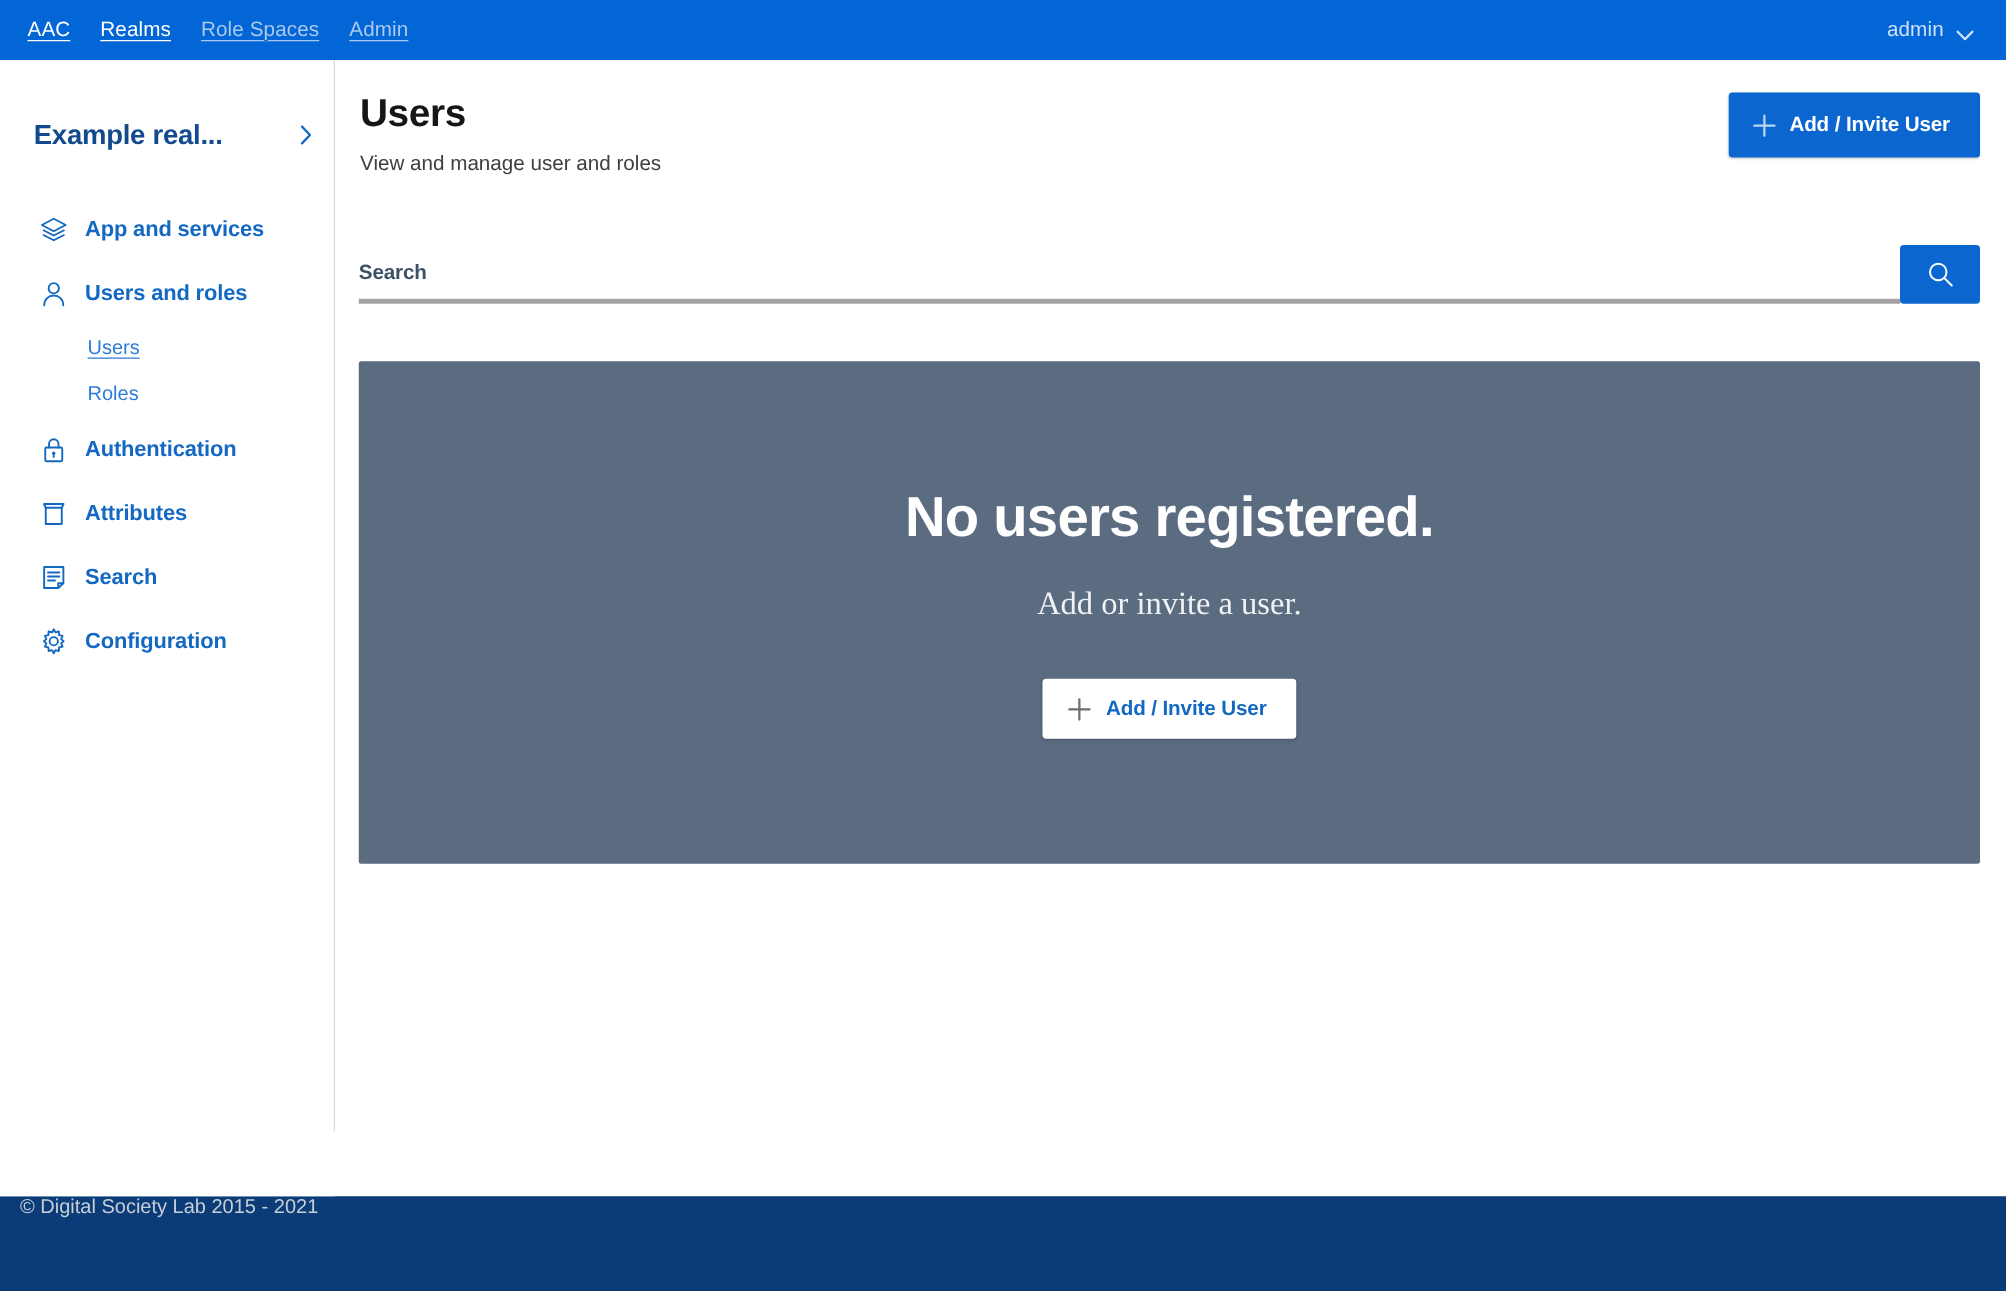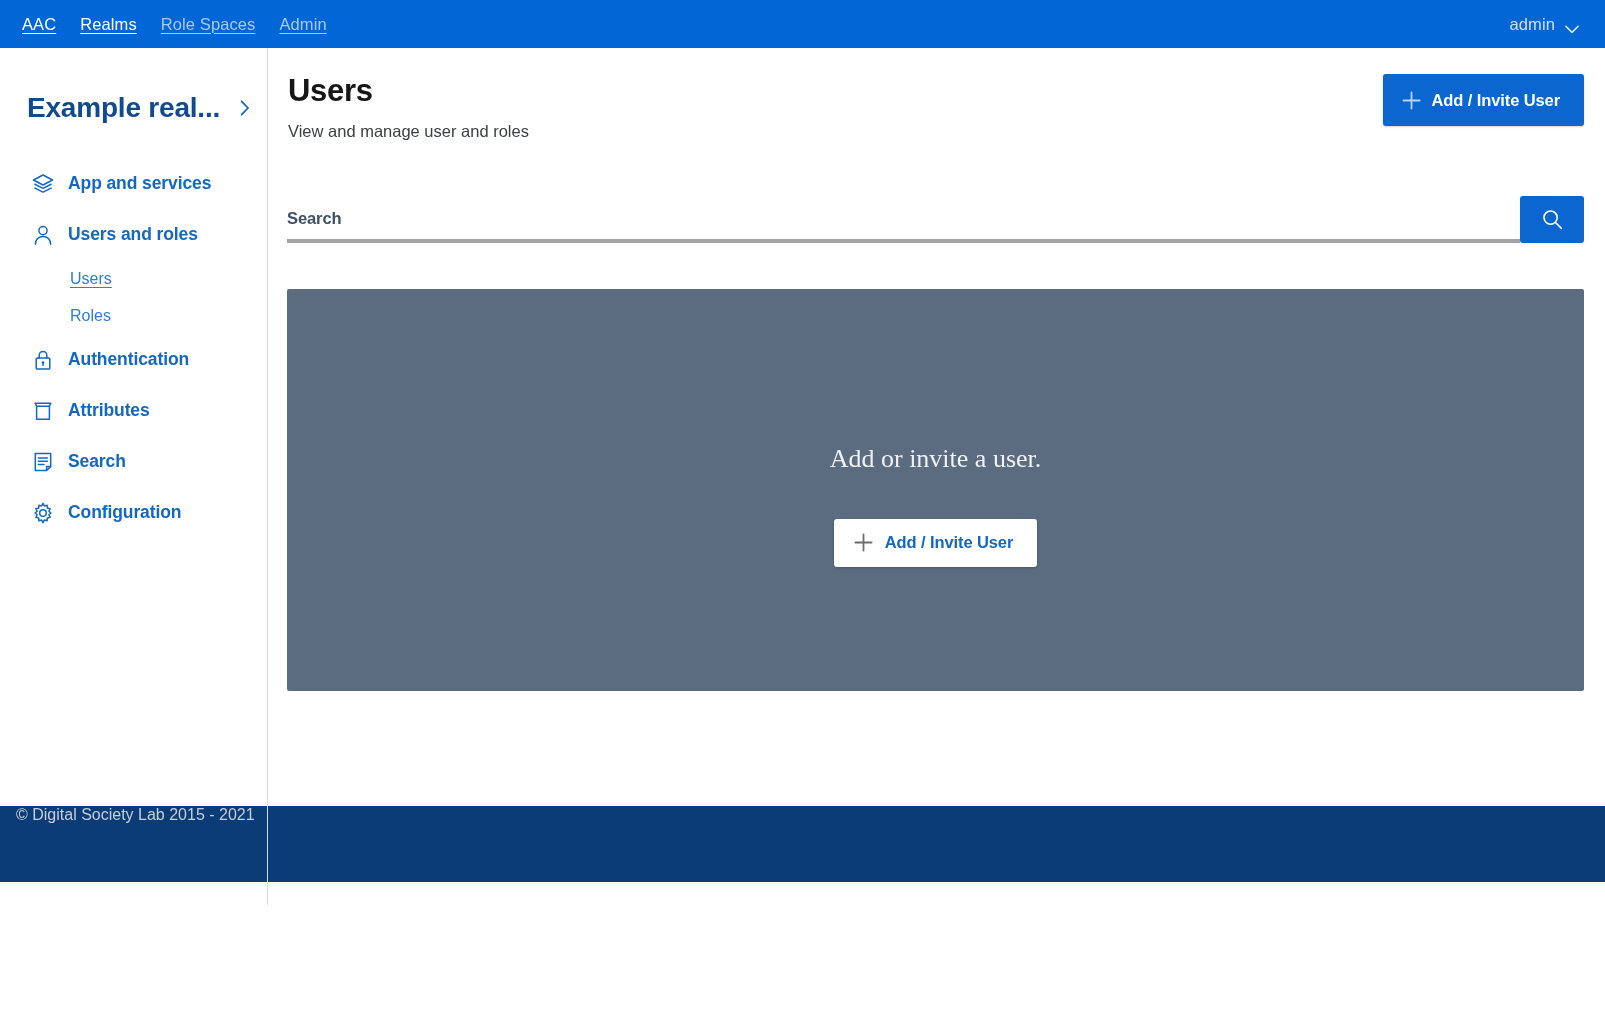--- a/index.html
+++ b/index.html
@@ -8,21 +8,21 @@
     width: 1605px;
     height: 1033px;
     background: #ffffff;
     font-family: "Liberation Sans", sans-serif;
     overflow: hidden;
   }
 
   .page {
     position: relative;
     width: 1605px;
-    height: 882px;
+    height: 1033px;
     display: flex;
     flex-direction: column;
     background: #ffffff;
   }
 
   
   .topnav {
     height: 48px;
     background: #0366d6;
     display: flex;
@@ -93,21 +93,21 @@
     background: #d7dadd;
   }
   .realm-head {
     display: flex;
     align-items: center;
     padding: 0 12px 0 27px;
     height: 60px;
     cursor: pointer;
   }
   .realm-title {
-    font-size: 28px;
+    font-size: 22px;
     font-weight: bold;
     color: #134a8e;
     letter-spacing: -0.2px;
     white-space: nowrap;
     overflow: hidden;
     flex: 1 1 auto;
   }
   .chev-right {
     width: 10px;
     height: 16px;
@@ -464,20 +464,21 @@
             <span class="mag">
               <svg width="23" height="23" viewBox="0 0 23 23" fill="none" xmlns="http://www.w3.org/2000/svg">
                 <circle cx="9.6" cy="9.6" r="6.6" stroke="#ffffff" stroke-width="1.6" fill="none"></circle>
                 <path d="M14.5 14.5 L20.4 20.4" stroke="#ffffff" stroke-width="1.6" stroke-linecap="round"></path>
               </svg>
             </span>
           </button>
         </div>
 
         <section class="empty-panel">
+          <div class="empty-title">No users registered.</div>
           <div class="empty-sub">Add or invite a user.</div>
           <button class="btn-white">
             <span class="plus-gray">
               <svg width="19" height="19" viewBox="0 0 19 19" fill="none" xmlns="http://www.w3.org/2000/svg">
                 <path d="M9.5 1.4 V17.6 M1.4 9.5 H17.6" stroke="#6e6e6e" stroke-width="1.8" stroke-linecap="round"></path>
               </svg>
             </span>
             <span>Add / Invite User</span>
           </button>
         </section>

